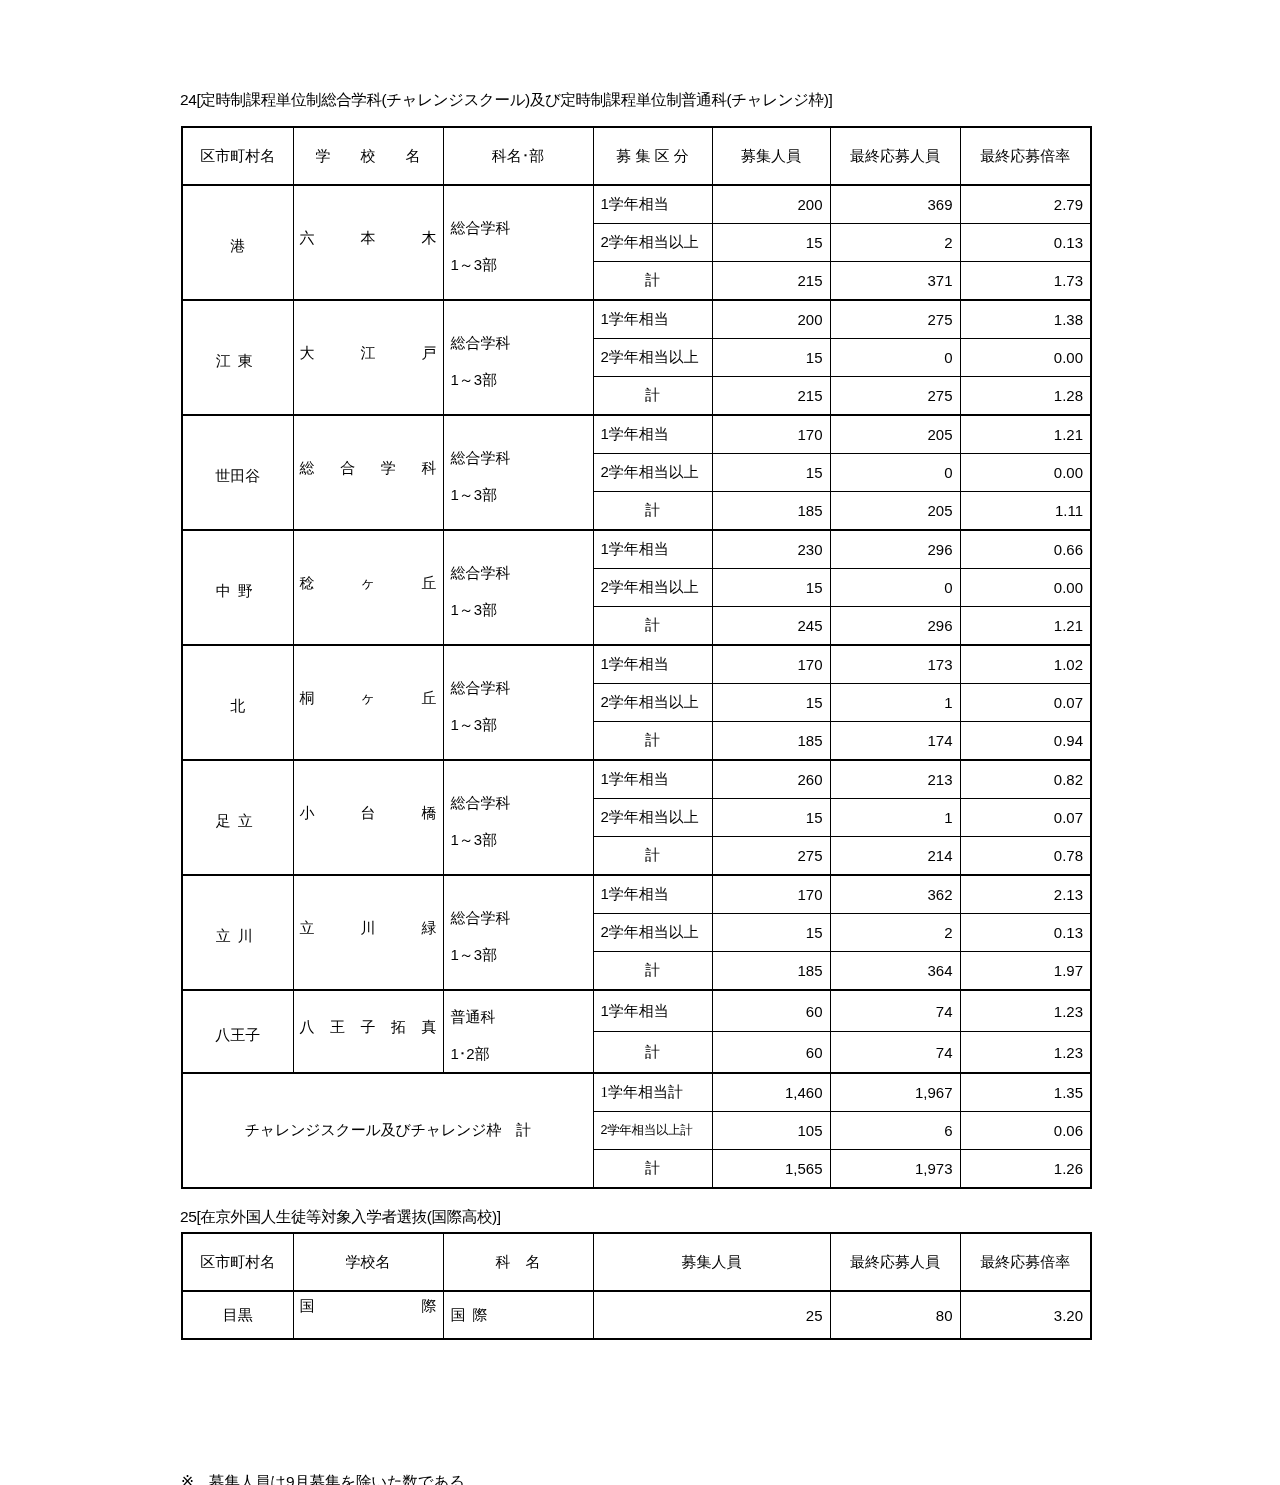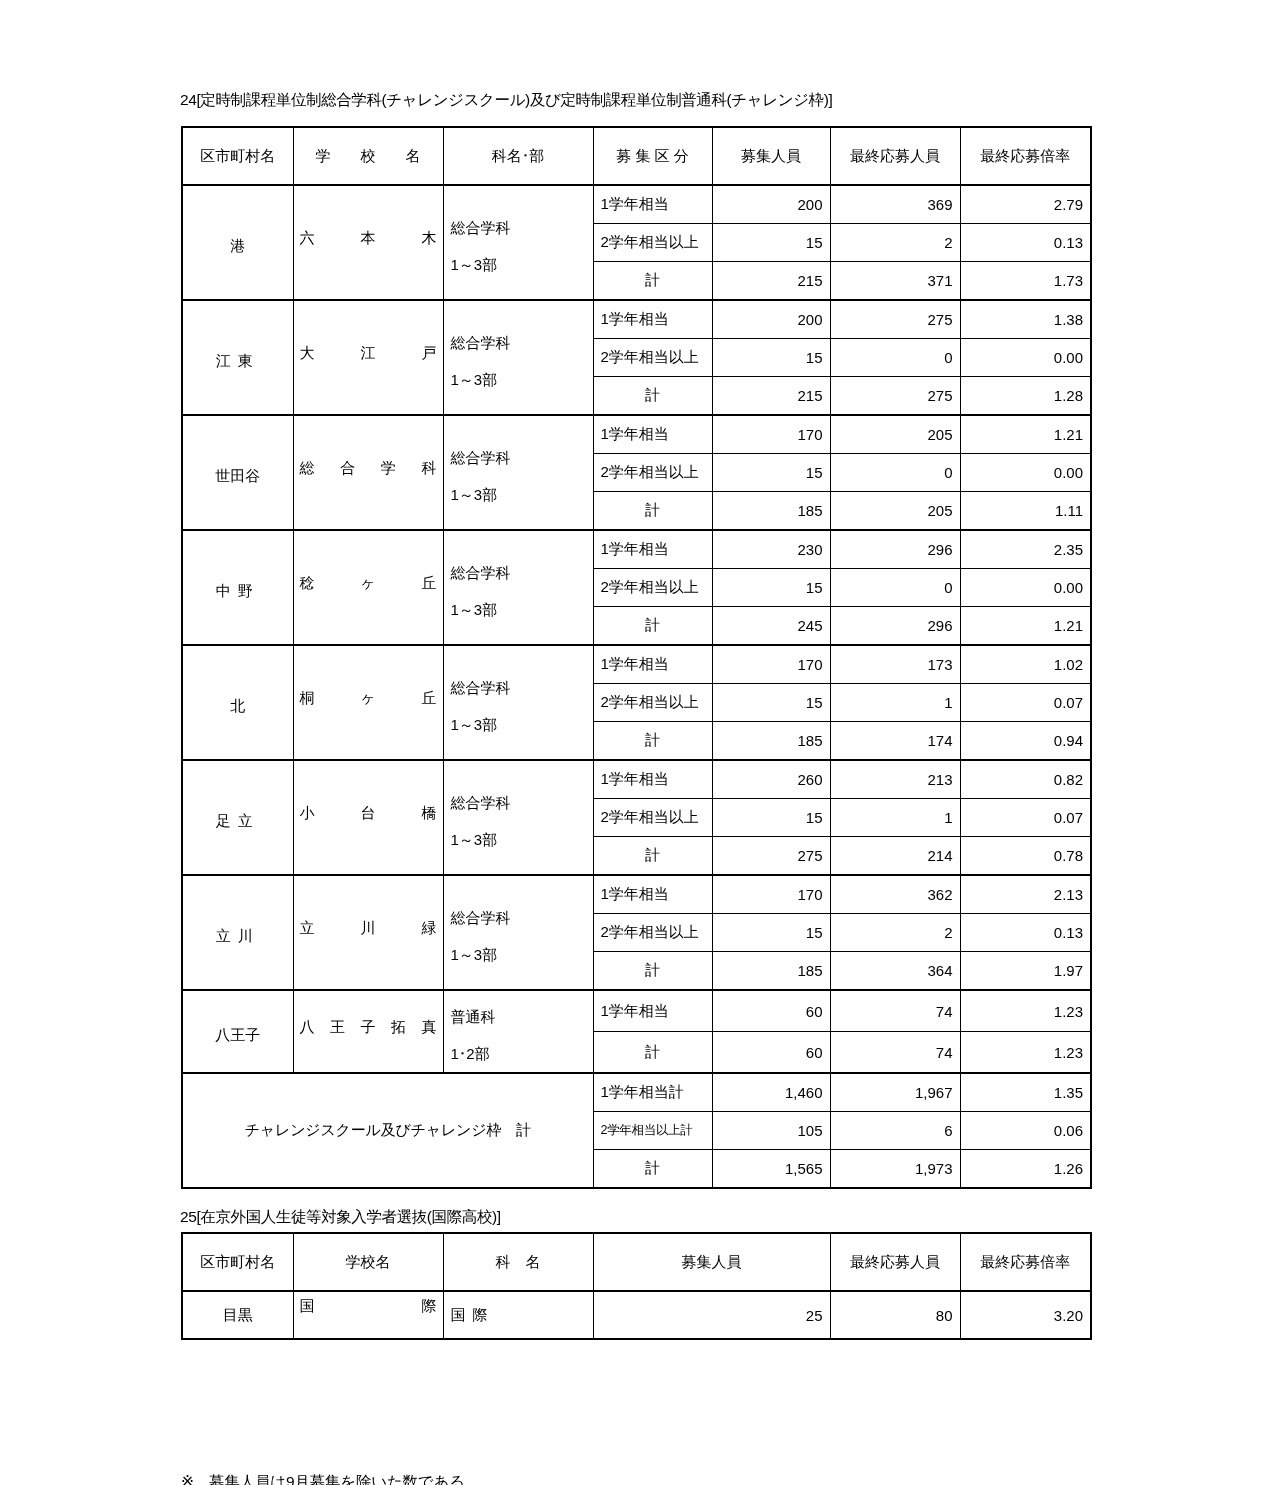--- a/index.html
+++ b/index.html
@@ -314,21 +314,21 @@
           <td style="height: 37px;">
             <span class="c lft">1学年相当</span>
           </td>
           <td>
             <span class="c rgt">230</span>
           </td>
           <td>
             <span class="c rgt">296</span>
           </td>
           <td>
-            <span class="c rgt">2.35</span>
+            <span class="c rgt">0.66</span>
           </td>
         </tr>
         <tr>
           <td class="noline" style="height: 37px;">
             <span class="c lft">2学年相当以上</span>
           </td>
           <td class="noline">
             <span class="c rgt">15</span>
           </td>
           <td class="noline">
@@ -551,21 +551,21 @@
             <span class="c rgt">74</span>
           </td>
           <td>
             <span class="c rgt">1.23</span>
           </td>
         </tr>
         <tr class="blk-top">
           <td colspan="3" rowspan="3">
             <span class="c ctr" style="letter-spacing: -0.2px;">チャレンジスクール及びチャレンジ枠　計</span>
           </td>
-          <td style="height: 37px;">
+          <td style="height: 37px; font-family: Liberation Serif, serif;">
             <span class="c lft">1学年相当計</span>
           </td>
           <td>
             <span class="c rgt">1,460</span>
           </td>
           <td>
             <span class="c rgt">1,967</span>
           </td>
           <td>
             <span class="c rgt">1.35</span>

